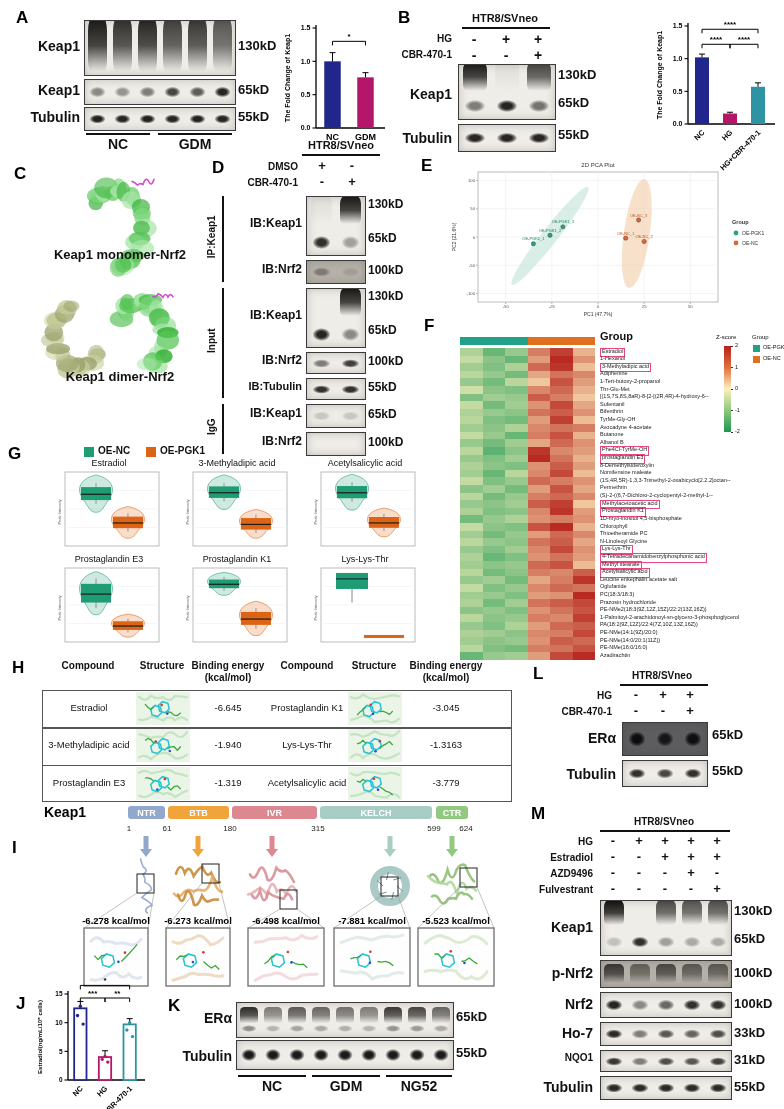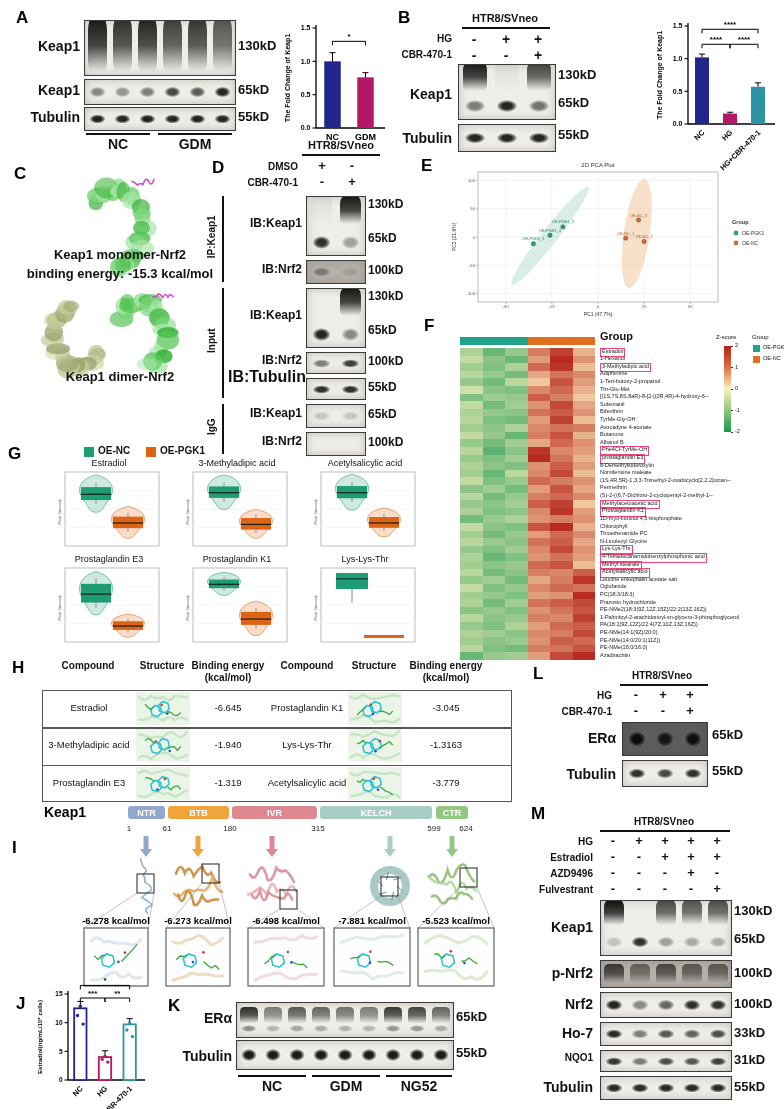--- a/index.html
+++ b/index.html
@@ -222,21 +222,20 @@
       <ellipse cx="152.79680118986667" cy="172.15261129626165" rx="11.219881687242799" ry="9.572916666666668" fill="#55c455" opacity="0.7278165723593965"></ellipse>
       <ellipse cx="145.92474520455636" cy="179.56085701669738" rx="6.820318930041152" ry="9.295246056241426" fill="#7fd87f" opacity="0.5448122427983539"></ellipse>
       <ellipse cx="142.62417281806486" cy="184.09729010743243" rx="8.937731481481482" ry="6.007030178326475" fill="#a8e6a8" opacity="0.6361006087105624"></ellipse>
       <ellipse cx="148.95944060432737" cy="188.24487928280462" rx="8.701748971193416" ry="6.945923353909465" fill="#2fae2f" opacity="0.8212804355281207"></ellipse>
       <ellipse cx="137.67593700835627" cy="193.45955094314917" rx="9.686445473251029" ry="9.164394718792867" fill="#55c455" opacity="0.751431970164609"></ellipse>
       <ellipse cx="142.19876680633172" cy="198.6177642781348" rx="10.577006172839507" ry="6.7519504458161865" fill="#7fd87f" opacity="0.5313391632373113"></ellipse>
       <ellipse cx="131.63109858088052" cy="196.13041409668415" rx="9.83639403292181" ry="6.390689300411522" fill="#a8e6a8" opacity="0.5250452246227709"></ellipse>
       <path d="M 138 128.56124828532236 Q 140.5 130.4783950617284 143 125.86087105624142 Q 145.5 126.02849794238684 148 129.39221536351167 Q 150.5 123.640329218107 153 129.06347736625514 Q 155.5 124.35092592592592 158 128.8252743484225" fill="none" stroke="#cb3ecb" stroke-width="1.6" stroke-linecap="round" opacity="0.9"></path>
     </svg>
     <div class="t" style="left: 10px; top: 248px; font-size: 13px; width: 220px; text-align: center;">Keap1 monomer-Nrf2</div>
-    <div class="t" style="left: 0px; top: 267px; font-size: 13px; width: 240px; text-align: center;">binding energy: -15.3 kcal/mol</div>
     <div class="t" style="left: 10px; top: 370px; font-size: 13px; width: 220px; text-align: center;">Keap1 dimer-Nrf2</div>
     <div class="t" style="left: 300px; top: 139px; font-size: 11px; width: 82px; text-align: center;">HTR8/SVneo</div>
     <div style="position: absolute; background: rgb(17, 17, 17); left: 302px; top: 154px; width: 78px; height: 1.5px;"></div>
     <div class="t" style="left: 216px; top: 161px; font-size: 10px; width: 82px; text-align: right;">DMSO</div>
     <div class="t" style="left: 312px; top: 159px; font-size: 13px; width: 20px; text-align: center;">+</div>
     <div class="t" style="left: 342px; top: 159px; font-size: 13px; width: 20px; text-align: center;">-</div>
     <div class="t" style="left: 216px; top: 177px; font-size: 10px; width: 82px; text-align: right;">CBR-470-1</div>
     <div class="t" style="left: 312px; top: 175px; font-size: 13px; width: 20px; text-align: center;">-</div>
     <div class="t" style="left: 342px; top: 175px; font-size: 13px; width: 20px; text-align: center;">+</div>
     <div class="t" style="left: 228px; top: 217px; font-size: 12px; width: 74px; text-align: right;">IB:Keap1</div>
@@ -261,21 +260,21 @@
       <div class="band" style="left: 32.77px; top: 36.54px; width: 21.46px; height: 17.4px; background: radial-gradient(52% 46%, rgba(18, 16, 14, 0.45) 40%, rgba(18, 16, 14, 0.224) 65%, rgba(18, 16, 14, 0) 82%);"></div>
     </div>
     <div class="t" style="left: 368px; top: 290px; font-size: 12px;">130kD</div>
     <div class="t" style="left: 368px; top: 324px; font-size: 12px;">65kD</div>
     <div class="t" style="left: 228px; top: 354px; font-size: 12px; width: 74px; text-align: right;">IB:Nrf2</div>
     <div class="blot" style="left: 306px; top: 352px; width: 58px; height: 20px;">
       <div class="band" style="left: 3.77px; top: 4.5px; width: 21.46px; height: 11px; background: radial-gradient(52% 46%, rgba(18, 16, 14, 0.5) 40%, rgba(18, 16, 14, 0.25) 65%, rgba(18, 16, 14, 0) 82%);"></div>
       <div class="band" style="left: 32.77px; top: 4.5px; width: 21.46px; height: 11px; background: radial-gradient(52% 46%, rgba(18, 16, 14, 0.78) 40%, rgba(18, 16, 14, 0.39) 65%, rgba(18, 16, 14, 0) 82%);"></div>
     </div>
     <div class="t" style="left: 368px; top: 355px; font-size: 12px;">100kD</div>
-    <div class="t" style="left: 228px; top: 368px; font-size: 16px; width: 74px; text-align: left;">IB:Tubulin</div>
+    <div class="t" style="left: 228px; top: 380px; font-size: 11px; width: 74px; text-align: right;">IB:Tubulin</div>
     <div class="blot" style="left: 306px; top: 378px; width: 58px; height: 20px;">
       <div class="band" style="left: 3.77px; top: 4.5px; width: 21.46px; height: 11px; background: radial-gradient(52% 46%, rgba(18, 16, 14, 0.85) 40%, rgba(18, 16, 14, 0.424) 65%, rgba(18, 16, 14, 0) 82%);"></div>
       <div class="band" style="left: 32.77px; top: 4.5px; width: 21.46px; height: 11px; background: radial-gradient(52% 46%, rgba(18, 16, 14, 0.85) 40%, rgba(18, 16, 14, 0.424) 65%, rgba(18, 16, 14, 0) 82%);"></div>
     </div>
     <div class="t" style="left: 368px; top: 381px; font-size: 12px;">55kD</div>
     <div class="t" style="left: 228px; top: 407px; font-size: 12px; width: 74px; text-align: right;">IB:Keap1</div>
     <div class="blot" style="left: 306px; top: 404px; width: 58px; height: 22px;">
       <div class="band" style="left: 3.77px; top: 4.95px; width: 21.46px; height: 12.1px; background: radial-gradient(52% 46%, rgba(18, 16, 14, 0.18) 40%, rgba(18, 16, 14, 0.09) 65%, rgba(18, 16, 14, 0) 82%);"></div>
       <div class="band" style="left: 32.77px; top: 4.95px; width: 21.46px; height: 12.1px; background: radial-gradient(52% 46%, rgba(18, 16, 14, 0.18) 40%, rgba(18, 16, 14, 0.09) 65%, rgba(18, 16, 14, 0) 82%);"></div>
     </div>

